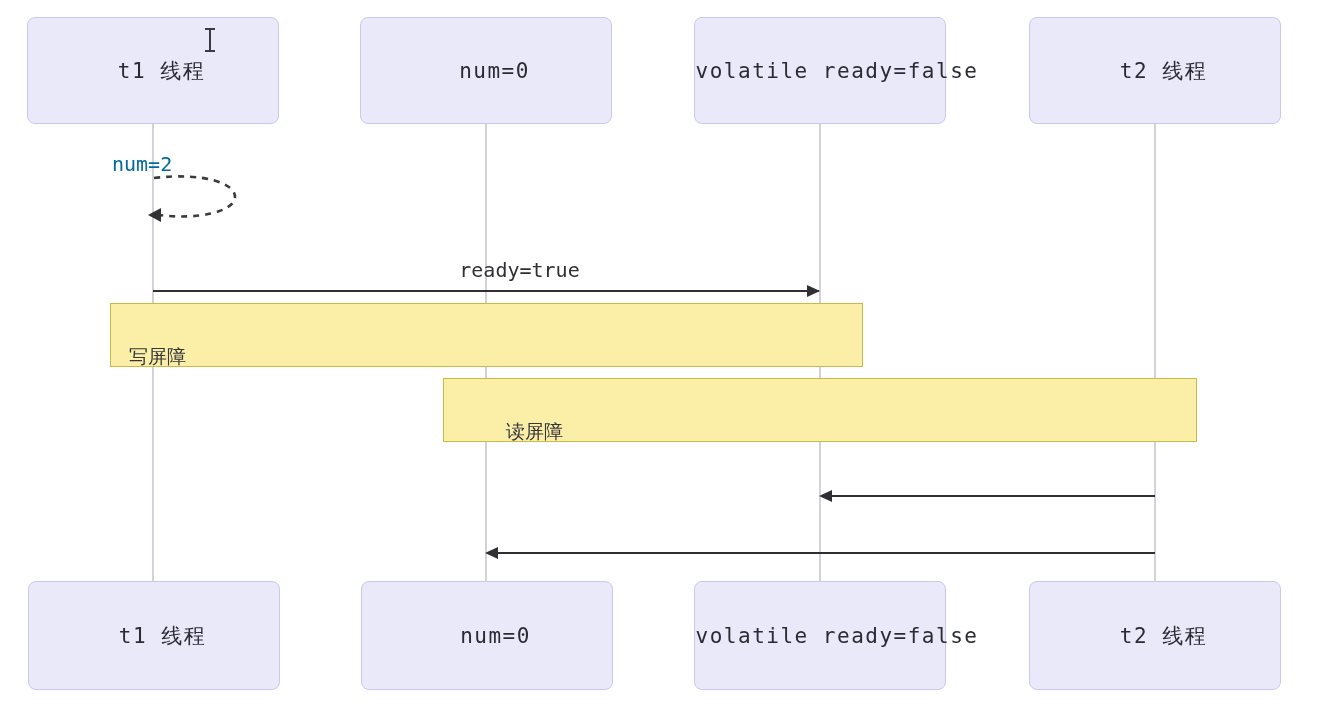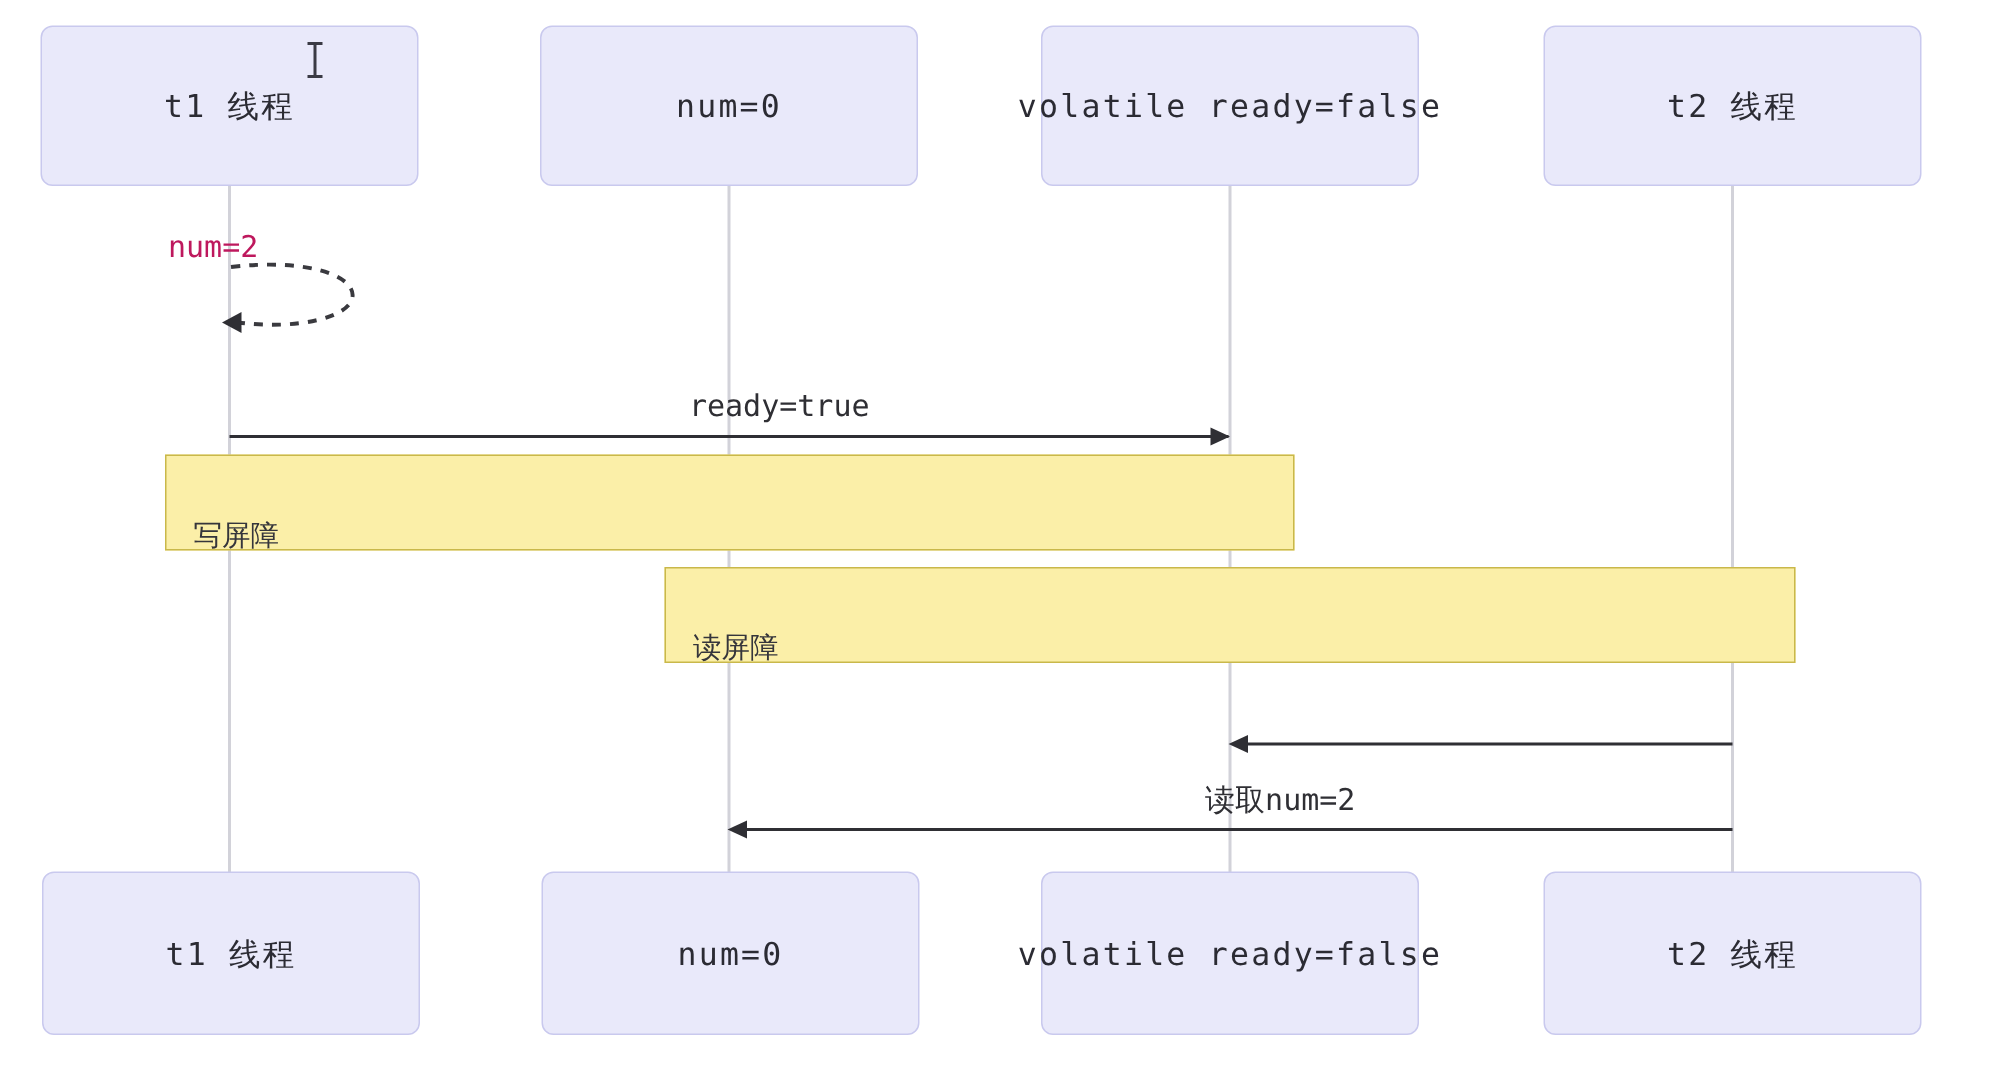--- a/index.html
+++ b/index.html
@@ -29,20 +29,21 @@
     align-items: center;
     justify-content: center;
   }
   .participant .plabel {
     font-family: "DejaVu Sans Mono", "Liberation Mono", monospace;
     font-size: 21px;
     letter-spacing: 1.5px;
     color: #2b2b33;
     white-space: nowrap;
     text-align: center;
+    margin-left: 17px;
   }
 
   
   .lifeline {
     position: absolute;
     width: 2px;
     background: #d2d2d9;
   }
 
   
@@ -93,21 +94,21 @@
   }
 
   
   .selfloop {
     position: absolute;
   }
   .selfloop-label {
     position: absolute;
     font-family: "DejaVu Sans Mono", "Liberation Mono", monospace;
     font-size: 20px;
-    color: #be185d;
+    color: #0369a1;
     white-space: nowrap;
   }
 
   
   .caret {
     position: absolute;
     color: #3a3a44;
     font-family: "DejaVu Sans", "Liberation Sans", sans-serif;
     font-size: 22px;
     line-height: 1;
@@ -156,28 +157,27 @@
   </svg>
 
   <div class="msg-label" style="left:153px; top:258px; width:667px;">ready=true</div>
   <div class="msg-line" style="left:153px; top:290px; width:666px;"></div>
   <div class="arrowhead right" style="left:807px; top:285px;"></div>
 
   <div class="barrier" style="left:110px; top:303px; width:753px; height:64px;">
     <span class="blabel">写屏障</span>
   </div>
 
-  <div class="barrier" style="left:443px; top:378px; width:754px; height:64px;">
+  <div class="barrier" style="left:443px; top:378px; width:754px; height:64px;padding-left:44px;">
     <span class="blabel">读屏障</span>
   </div>
 
   <div class="msg-line" style="left:826px; top:495px; width:329px;"></div>
   <div class="arrowhead left" style="left:819px; top:490px;"></div>
 
-  <div class="msg-label" style="left:486px; top:520px; width:669px;">读取num=2</div>
   <div class="msg-line" style="left:492px; top:552px; width:663px;"></div>
   <div class="arrowhead left" style="left:485px; top:547px;"></div>
 
   <div class="participant" style="left:28px; top:581px; width:252px; height:109px;">
     <span class="plabel">t1 线程</span>
   </div>
 
   <div class="participant" style="left:361px; top:581px; width:252px; height:109px;">
     <span class="plabel">num=0</span>
   </div>

